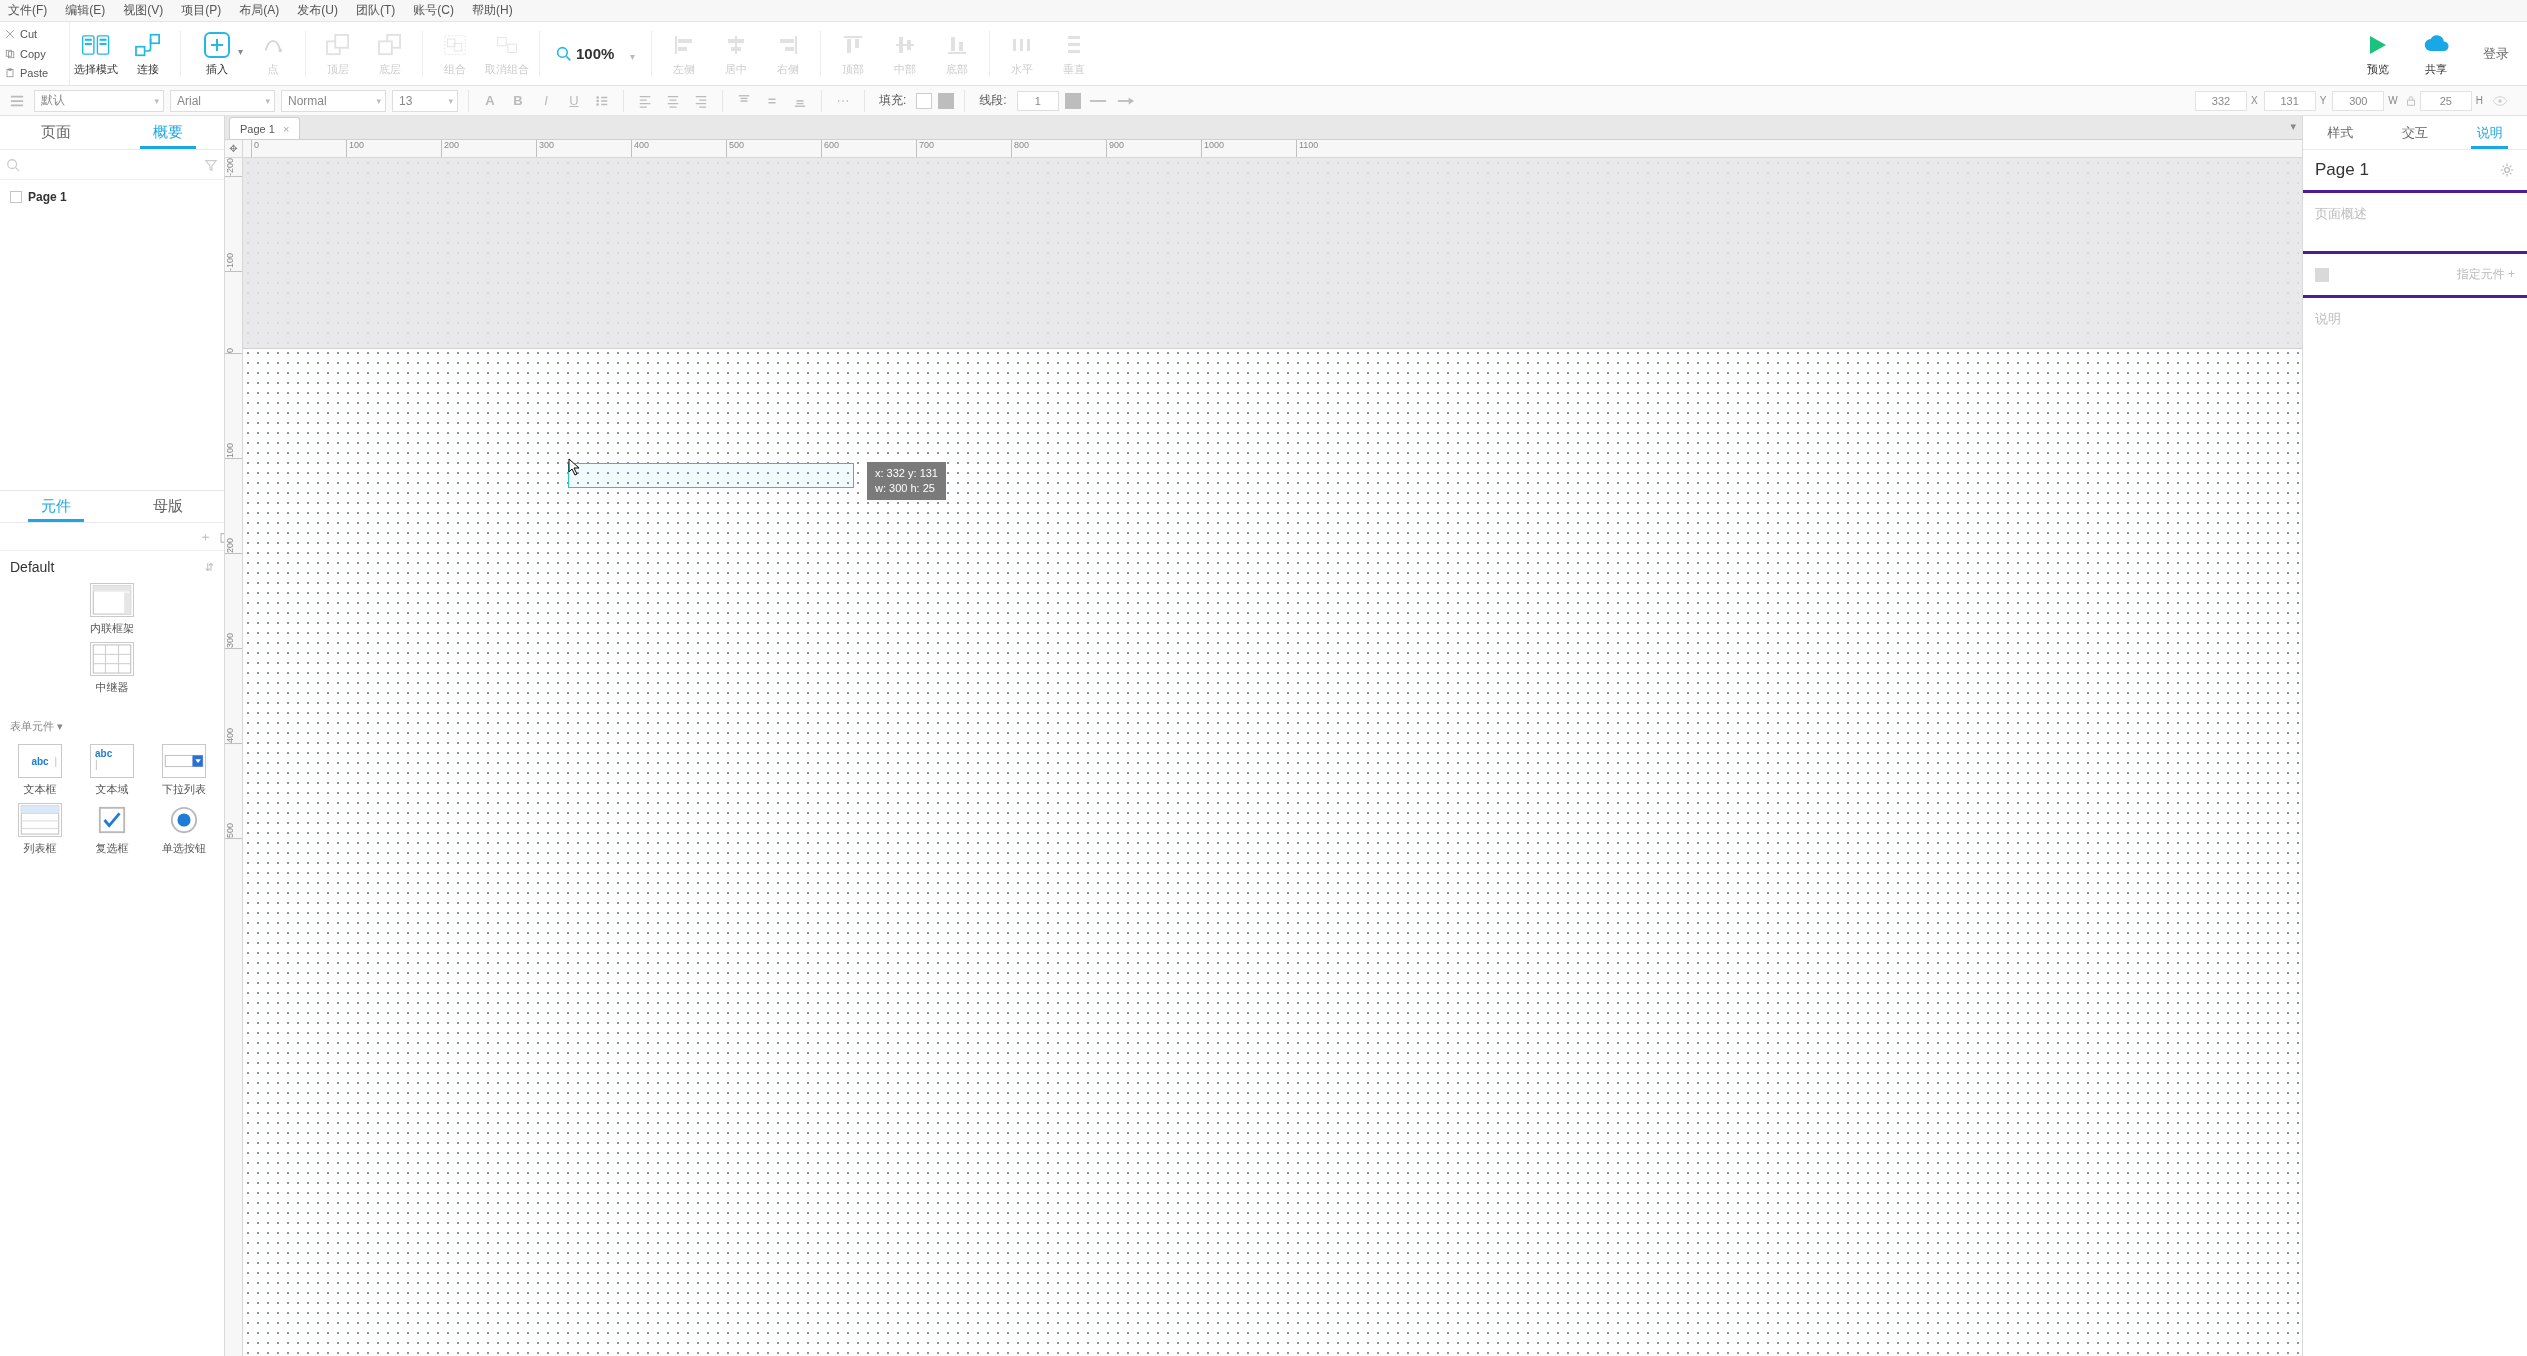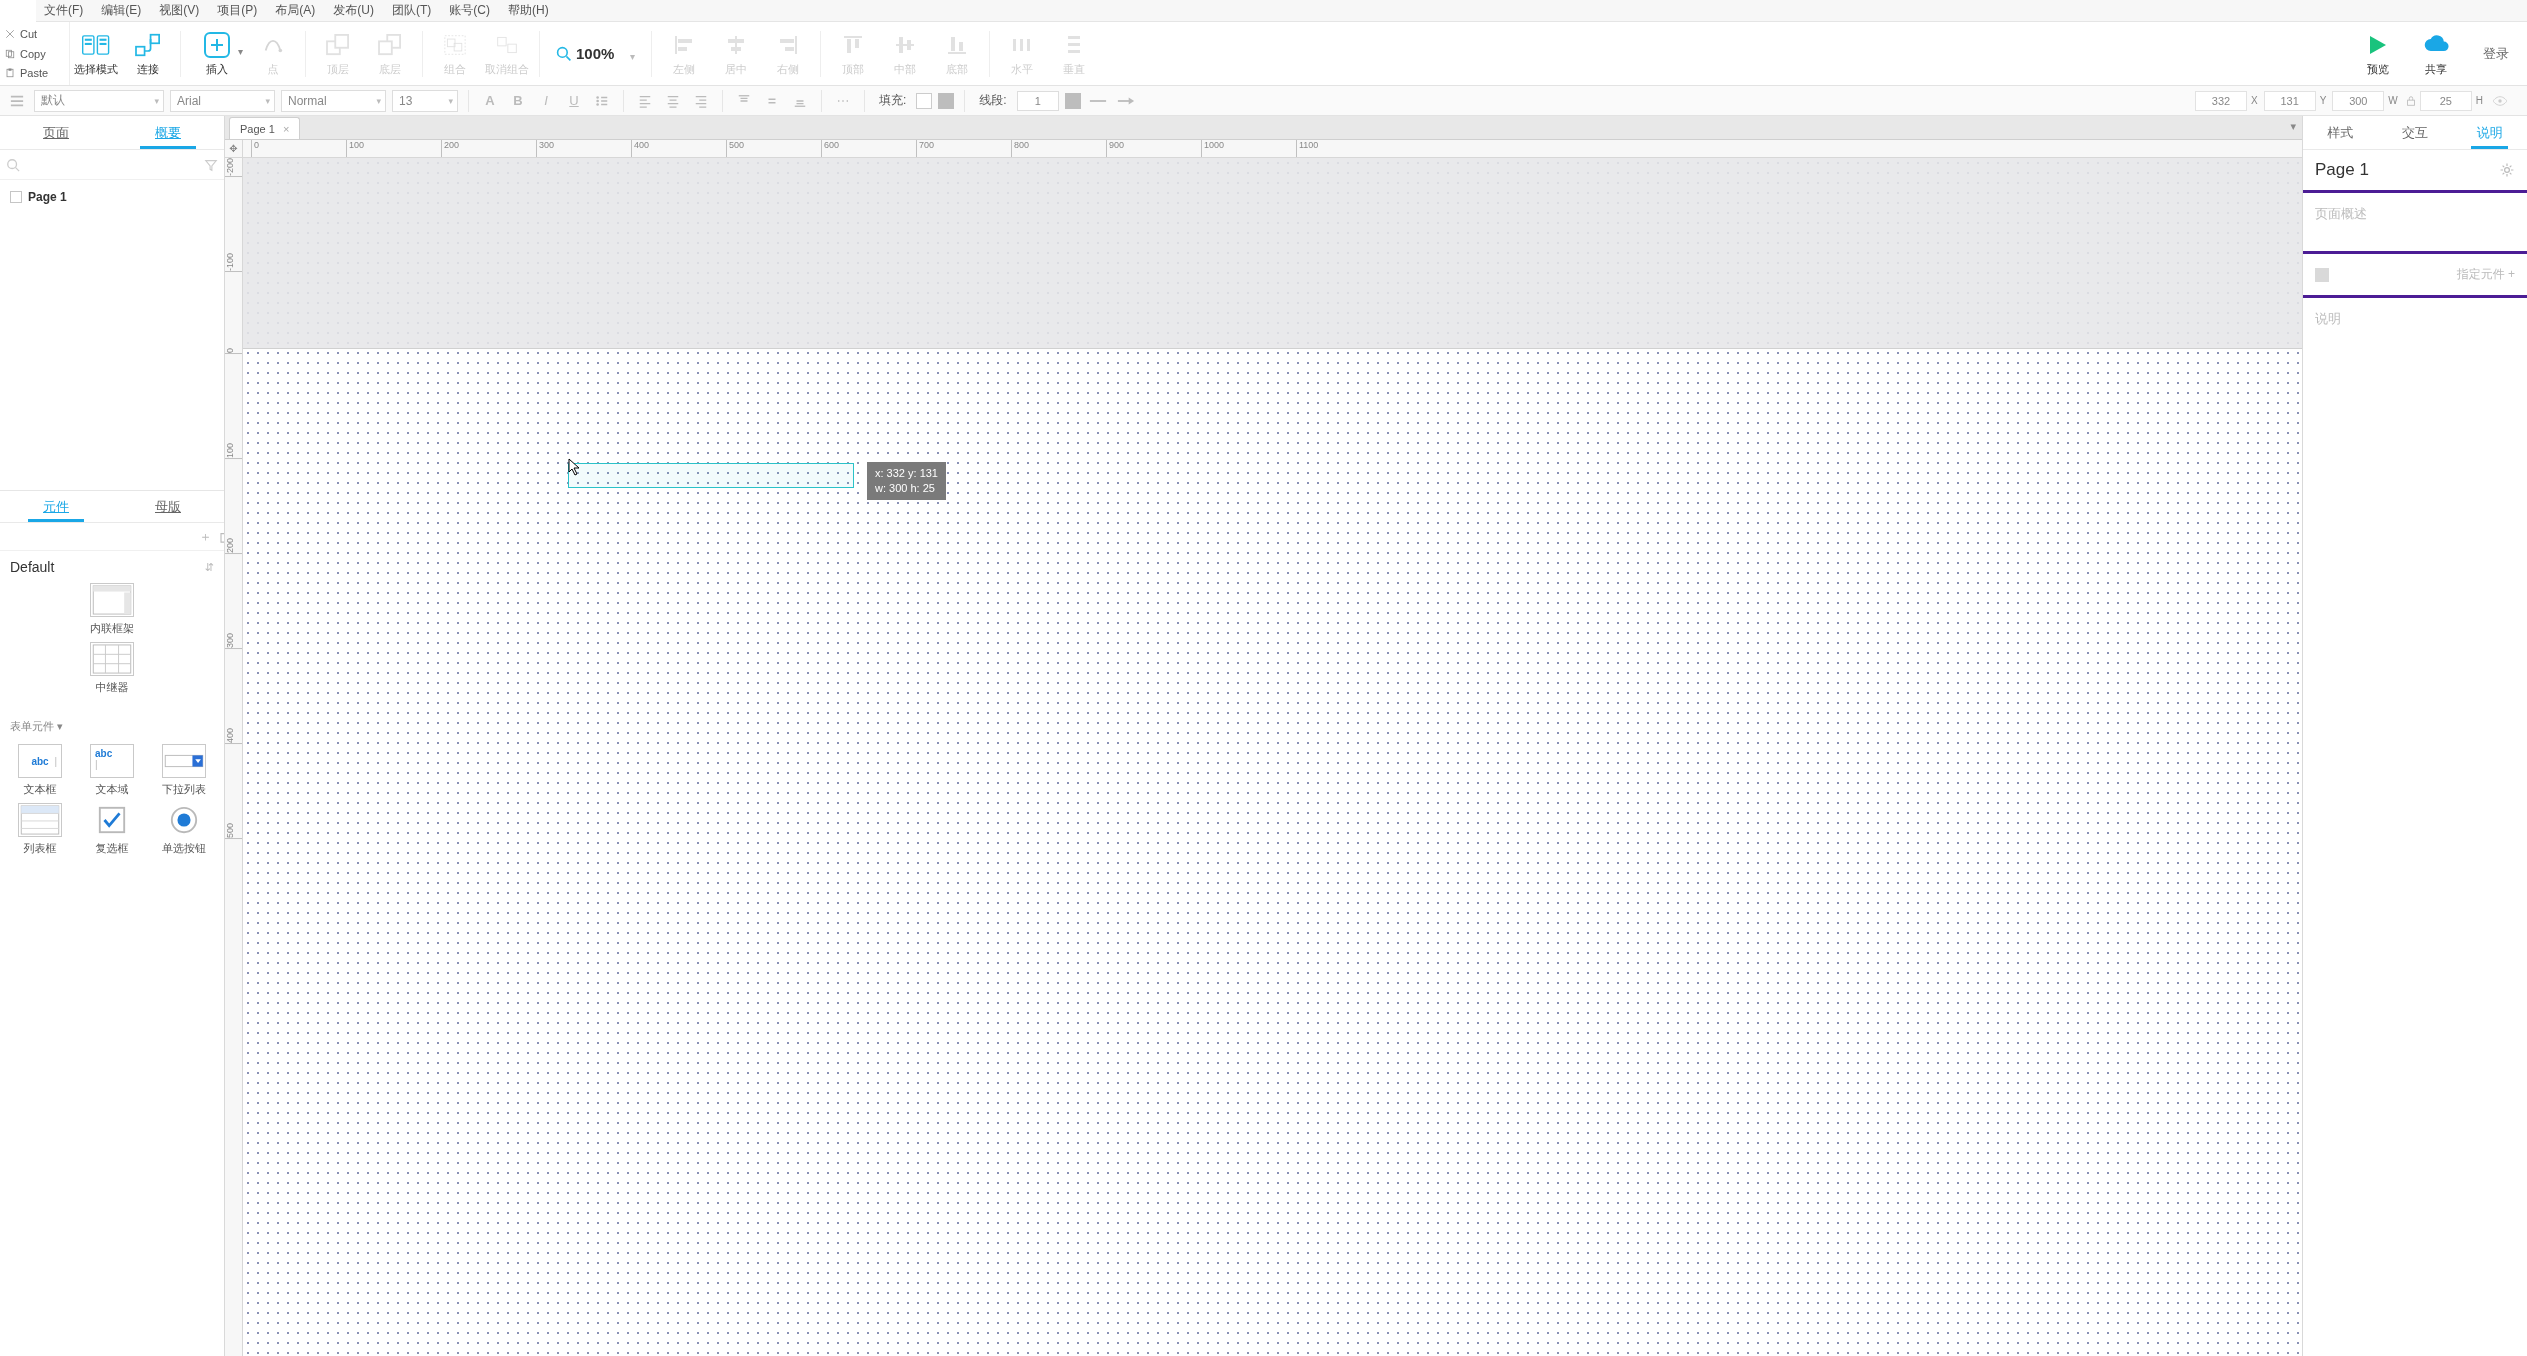--- a/index.html
+++ b/index.html
@@ -1,19 +1,19 @@
 <!DOCTYPE html>
 <html><head>
 <meta charset="utf-8">
 <style>
   * { box-sizing: border-box; margin:0; padding:0; }
   body { font-family: "Microsoft YaHei", Arial, sans-serif; font-size:12px; color:#333; background:#fff; overflow:hidden; user-select:none; }
 
   
-  .menubar { height:22px; display:flex; align-items:center; padding:0 8px; gap:18px; background:#f7f7f7; border-bottom:1px solid #e5e5e5; font-size:12px; color:#555;margin-left:36px; }
+  .menubar { height:22px; display:flex; align-items:center; padding:0 8px; gap:18px; background:#f7f7f7; border-bottom:1px solid #e5e5e5; font-size:12px; color:#555; }
   .menubar span { cursor:default; }
 
   
   .toolbar-row { height:64px; display:flex; align-items:center; border-bottom:1px solid #e3e3e3; background:#fff; }
   .edit-actions { width:70px; display:flex; flex-direction:column; justify-content:center; gap:0; padding:2px 4px; border-right:1px solid #eee; height:100%; }
   .edit-actions .ea { display:flex; align-items:center; gap:4px; height:20px; font-size:11px; color:#555; cursor:default; }
   .ea .mini-ico { width:12px; height:12px; }
   .tool-groups { flex:1; display:flex; align-items:center; height:100%; }
   .tool-btn { width:52px; display:flex; flex-direction:column; align-items:center; justify-content:center; gap:3px; height:100%; }
   .tool-btn .ico { width:28px; height:28px; display:flex; align-items:center; justify-content:center; }
@@ -43,21 +43,21 @@
   .xywh { display:flex; align-items:center; gap:2px; margin-left:auto; padding-right:10px; }
   .xywh input { width:52px; height:20px; border:1px solid #e2e2e2; text-align:center; font-size:11px; color:#888; }
   .xywh .unit { font-size:10px; color:#888; margin:0 4px 0 2px; }
 
   
   .workspace { position:absolute; top:116px; bottom:0; left:0; right:0; display:flex; }
 
   
   .left-panel { width:225px; border-right:1px solid #d9d9d9; display:flex; flex-direction:column; background:#fff; }
   .lp-tabs { display:flex; height:34px; border-bottom:1px solid #e9e9e9; }
-  .lp-tabs .tab { flex:1; display:flex; align-items:center; justify-content:center; font-size:13px; color:#666; position:relative;text-decoration:underline; }
+  .lp-tabs .tab { flex:1; display:flex; align-items:center; justify-content:center; font-size:15px; color:#666; position:relative; }
   .lp-tabs .tab.active { color:#1aa7e6; }
   .lp-tabs .tab.active::after { content:""; position:absolute; bottom:0; left:25%; right:25%; height:3px; background:#1aa7e6; }
   .lp-search { display:flex; align-items:center; height:30px; border-bottom:1px solid #f0f0f0; padding:0 6px; gap:6px; }
   .lp-search input { flex:1; border:none; outline:none; font-size:12px; }
   .lp-tree { padding:6px 4px; flex:0 0 auto; }
   .lp-tree .node { display:flex; align-items:center; gap:6px; height:22px; padding-left:6px; font-size:12px; font-weight:600; color:#333; }
   .lp-tree .node .pg-ico{ width:12px; height:12px; border:1px solid #c5c5c5; background:linear-gradient(#fff,#fff); }
 
   
   .lp-split { flex:1; border-top:1px solid #e6e6e6; display:flex; flex-direction:column; overflow:hidden; }

